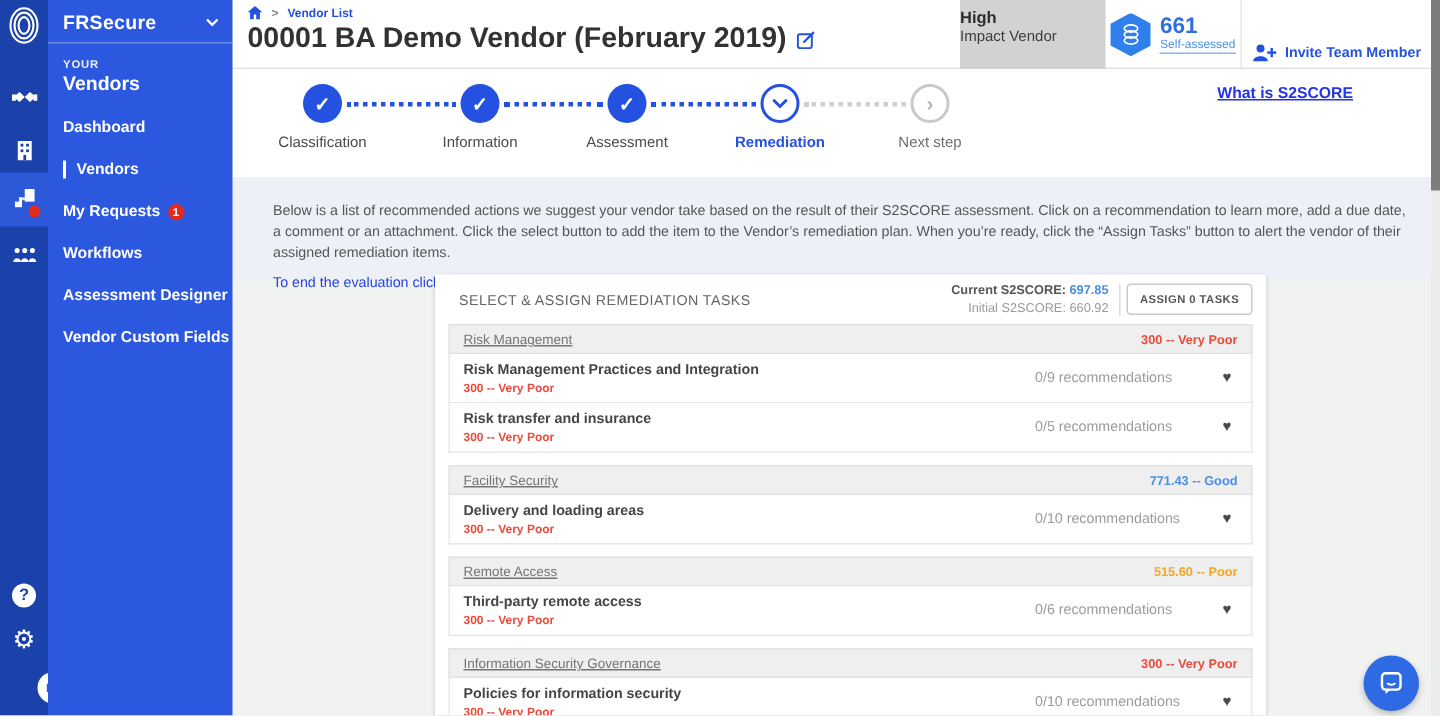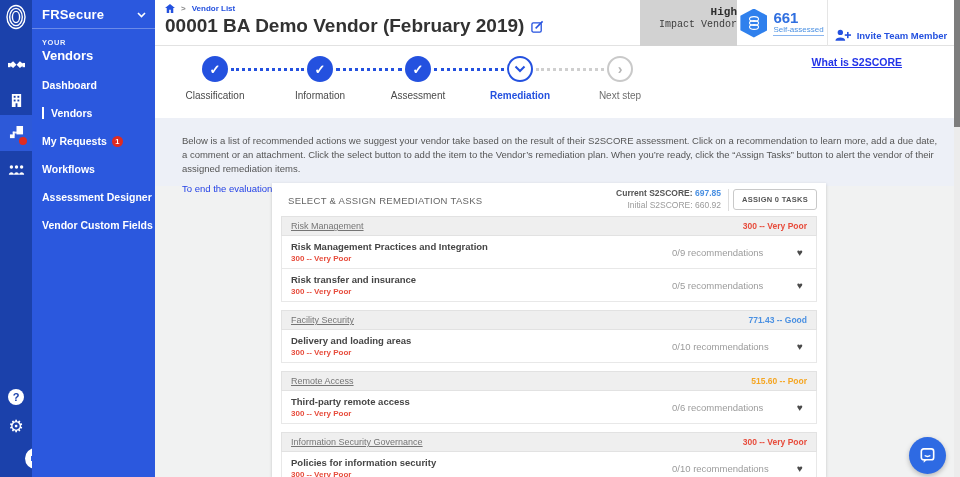--- a/index.html
+++ b/index.html
@@ -26,21 +26,21 @@
   .nav { margin-top:12px; }
   .nav-item { font-size:10.5px; font-weight:bold; margin:0 0 16px 10px; cursor:pointer; display:flex; align-items:center; }
   .nav-item.active { margin-left:10px; border-left:2px solid #fff; padding-left:7px; }
   .badge { display:inline-block; background:#e02b20; color:#fff; border-radius:50%; min-width:11px; height:11px; font-size:7.5px; line-height:11px; text-align:center; margin-left:5px; font-weight:bold; }
 
   
   .topbar { position:absolute; left:155px; top:0; width:799px; height:46px; background:#fff; border-bottom:1px solid #e2e2e2; z-index:2; }
   .breadcrumb { position:absolute; left:10px; top:4px; display:flex; align-items:center; gap:6px; font-size:8px; font-weight:bold; color:#2451df; cursor:pointer; }
   .crumb-sep { color:#8a8a8a; font-size:8px; }
   .page-title { position:absolute; left:10px; top:15px; font-size:19px; font-weight:bold; color:#323232; display:flex; align-items:center; gap:7px; }
-  .impact-box { position:absolute; left:485px; top:0; width:97px; height:46px; background:#d2d2d2; text-align:right; padding-top:6px;font-family:Liberation Mono, monospace; }
+  .impact-box { position:absolute; left:485px; top:0; width:97px; height:46px; background:#d2d2d2; text-align:left; padding-top:6px; }
   .impact-level { font-size:11px; font-weight:bold; color:#2e2e2e; }
   .impact-label { font-size:10px; color:#3d3d3d; margin-top:1px; }
   .self-box { position:absolute; left:582px; top:0; width:91px; height:46px; border-right:1px solid #e5e5e5; display:flex; align-items:center; justify-content:center; gap:6px; cursor:pointer; }
   .hexagon { width:27px; height:29px; background:#2f80ed; clip-path:polygon(50% 0,100% 25%,100% 75%,50% 100%,0 75%,0 25%); display:flex; align-items:center; justify-content:center; }
   .score-val { font-size:15px; font-weight:bold; color:#2f6fe0; line-height:15px; }
   .score-lbl { font-size:8px; color:#4a90e2; border-bottom:1px solid #8ab6ef; padding-bottom:1px; }
   .invite { position:absolute; left:673px; top:0; width:126px; height:46px; display:flex; align-items:center; justify-content:center; gap:6px; color:#2451df; font-size:9.5px; font-weight:bold; cursor:pointer;margin-top:12px; }
 
   
   .steprow { position:absolute; left:155px; top:46px; width:799px; height:72px; background:#fff; z-index:1; }
@@ -55,21 +55,21 @@
   .conn { position:absolute; top:22px; border-top:3px dotted #2451df; }
   .conn.gray { border-top-color:#cfcfcf; }
   .s2link { position:absolute; right:52px; top:10px; font-size:10.5px; font-weight:bold; color:#2233e8; text-decoration:underline; cursor:pointer; }
 
   
   .introband { position:absolute; left:155px; top:118px; width:799px; height:68px; background:#edf0f7; padding:16px 12px 0 27px; }
   .intro-p { font-size:9.5px; line-height:14px; color:#555; }
   .intro-link { margin-top:7px; font-size:9.5px; color:#2442e8; cursor:pointer; }
 
   
-  .card { position:absolute; left:272px; top:183px; width:554px; height:294px; background:#fff; box-shadow:0 1px 3px rgba(0,0,0,.18); overflow:hidden; z-index:1; }
+  .card { position:absolute; left:290px; top:183px; width:554px; height:294px; background:#fff; box-shadow:0 1px 3px rgba(0,0,0,.18); overflow:hidden; z-index:1; }
   .card-head { position:relative; height:33px; }
   .card-title { position:absolute; left:16px; top:12px; font-size:9.5px; color:#666; letter-spacing:.3px; }
   .scores { position:absolute; right:105px; top:5px; text-align:right; }
   .score-line1 { font-size:8.5px; font-weight:bold; color:#555; }
   .score-line1 .val { color:#4a90e2; }
   .score-line2 { font-size:8.5px; color:#9a9a9a; margin-top:2px; }
   .vdiv { position:absolute; right:97px; top:6px; width:1px; height:22px; background:#ddd; }
   .assign-btn { position:absolute; right:9px; top:6px; width:84px; height:21px; background:#fff; border:1px solid #c9c9c9; border-radius:3px; font-family:"Liberation Sans",sans-serif; font-size:7.5px; font-weight:bold; color:#555; letter-spacing:.3px; cursor:pointer; }
   .sections { padding:0 9px; }
   .section-head { background:#efefef; border:1px solid #e2e2e2; height:20px; display:flex; justify-content:space-between; align-items:center; padding:0 9px; }

